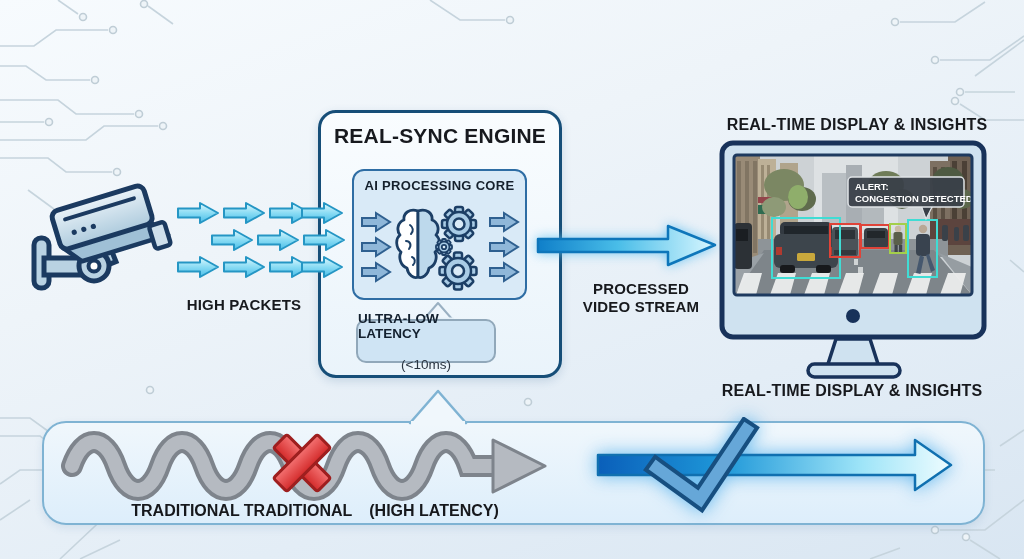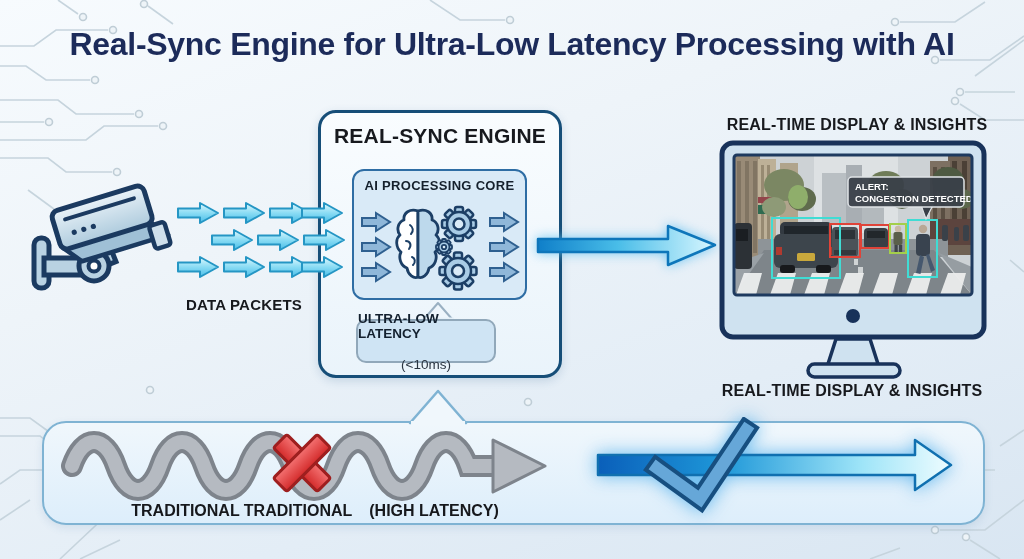--- a/index.html
+++ b/index.html
@@ -91,21 +91,20 @@
         <circle cx="935" cy="60" r="3.5"></circle>
         <circle cx="960" cy="92" r="3.5"></circle>
       <circle cx="955" cy="101" r="3.5"></circle>
         <circle cx="945" cy="470" r="3.5"></circle>
         <circle cx="935" cy="530" r="3.5"></circle>
       <circle cx="966" cy="537" r="3.5"></circle>
         <circle cx="510" cy="20" r="3.5"></circle>
     </g>
   </svg>
 
-  <div class="abs" id="title">Real-Sync Engine for Ultra-Low Latency Processing with AI</div>
 
   <svg class="abs" style="left:28px;top:178px" width="152" height="132" viewBox="0 0 152 132">
     <defs>
       <linearGradient id="camBody" x1="0" y1="0" x2="0" y2="1">
         <stop offset="0" stop-color="#e9f2f8"></stop>
           <stop offset="1" stop-color="#aecbdd"></stop>
       </linearGradient>
     </defs>
     <rect x="6" y="60" width="15" height="50" rx="7" fill="#b9d2e2" stroke="#1b3a60" stroke-width="5"></rect>
     <rect x="16" y="80" width="46" height="17" fill="#b9d2e2" stroke="#1b3a60" stroke-width="5"></rect>
@@ -220,32 +219,36 @@
           <stop offset="0.5" stop-color="#8adcf4"></stop>
           <stop offset="1" stop-color="#49bde8"></stop>
       </linearGradient>
     </defs>
     <g fill="url(#gradPk2)" stroke="#2596c4" stroke-width="2" stroke-linejoin="round">
       <polygon points="6,12.5 28,12.5 28,7 46,17 28,27 28,21.5 6,21.5"></polygon>
       <polygon points="8,39.5 30,39.5 30,34 48,44 30,54 30,48.5 8,48.5"></polygon>
       <polygon points="6,66.5 28,66.5 28,61 46,71 28,81 28,75.5 6,75.5"></polygon>
     </g>
   </svg>
-  <div class="abs lbl" id="packets-label">DATA PACKETS</div>
+  <div class="abs lbl" id="packets-label">HIGH PACKETS</div>
 
   <svg class="abs glowstream" style="left:530px;top:218px" width="195" height="55" viewBox="0 0 195 55">
     <defs>
       <linearGradient id="gradStream" x1="0" y1="0" x2="1" y2="0">
         <stop offset="0" stop-color="#0f7fc9"></stop>
           <stop offset="0.45" stop-color="#49bde8"></stop>
           <stop offset="1" stop-color="#d9f7ff"></stop>
       </linearGradient>
     </defs>
     <polygon points="8,21 138,21 138,8 185,27 138,47 138,34 8,34" fill="url(#gradStream)" stroke="#0e76ba" stroke-width="2.5" stroke-linejoin="round"></polygon>
   </svg>
+  <div class="abs lbl" id="stream-label">
+    <div>PROCESSED</div>
+    <div>VIDEO STREAM</div>
+  </div>
 
   <div class="abs lbl" id="display-label-top">REAL-TIME DISPLAY &amp; INSIGHTS</div>
   <svg class="abs" style="left:712px;top:140px" width="290" height="240" viewBox="0 0 290 240">
     <path d="M124,199 L158,199 L167,227 L115,227 Z" fill="#cfe2f0" stroke="#18325a" stroke-width="3.5"></path>
     <rect x="96" y="224" width="92" height="13" rx="6.5" fill="#cfe2f0" stroke="#18325a" stroke-width="3.5"></rect>
     <rect x="10" y="3" width="262" height="194" rx="11" fill="#cfe2f0" stroke="#18325a" stroke-width="5"></rect>
     <circle cx="141" cy="176" r="7" fill="#18325a"></circle>
     <g transform="translate(22,15)">
       <clipPath id="scr">
           <rect x="0" y="0" width="238" height="140" rx="3"></rect>

